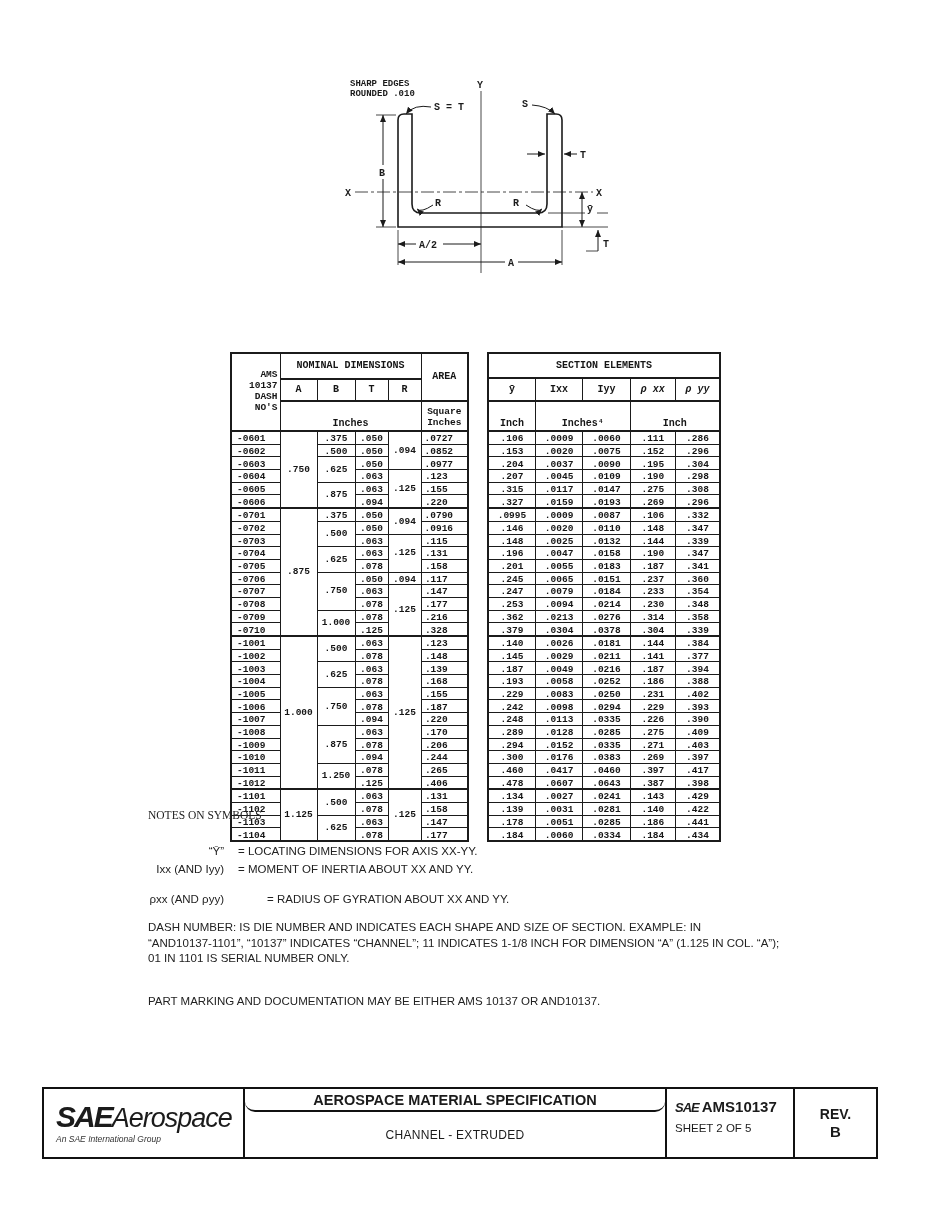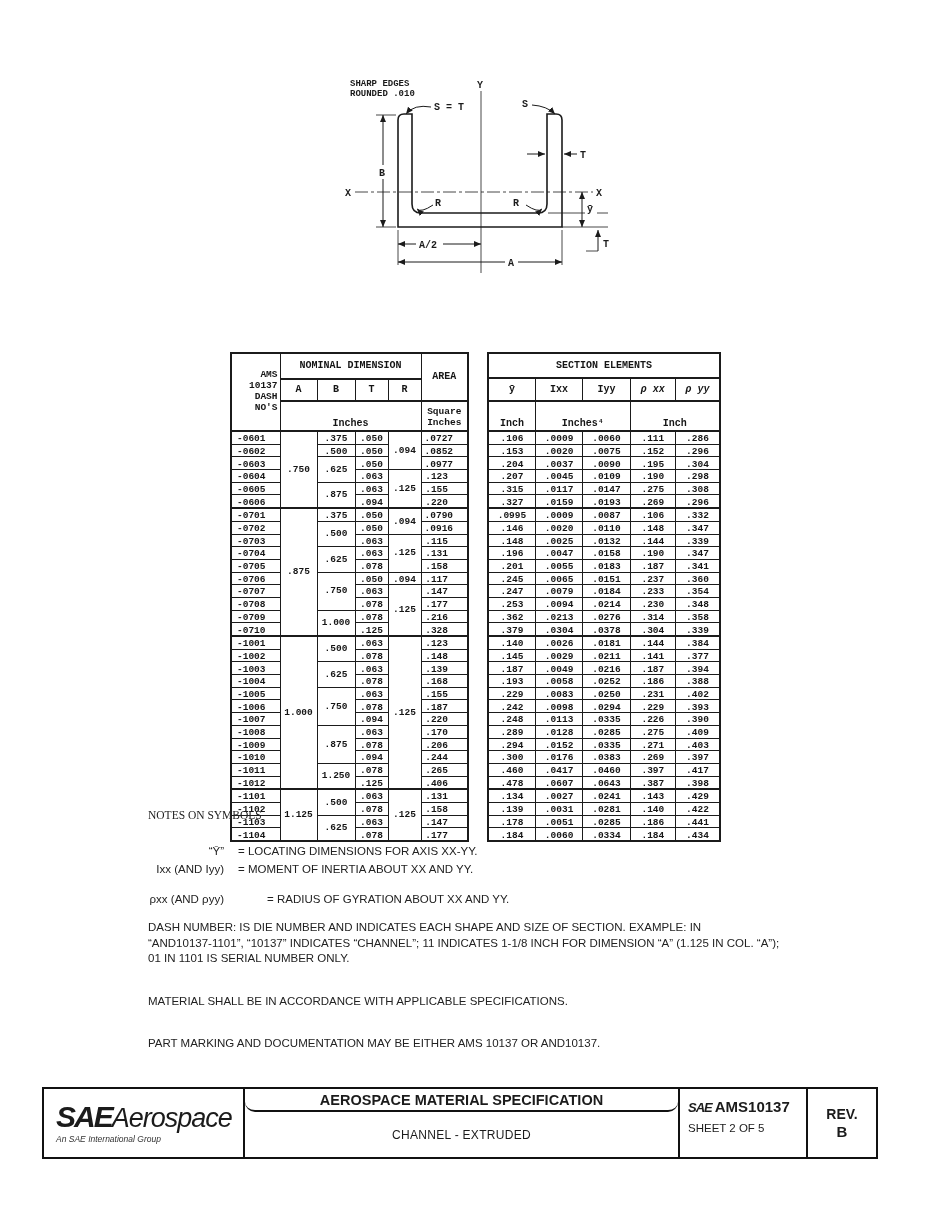--- a/index.html
+++ b/index.html
@@ -6,21 +6,21 @@
   body{width:950px;height:1230px;position:relative;font-family:"Liberation Sans",sans-serif;color:#1b1b1b;overflow:hidden;}
   .abs{position:absolute;}
 
   
   .spec-table{border-collapse:collapse;table-layout:fixed;font-family:"Liberation Mono","DejaVu Sans Mono",monospace;font-weight:700;color:#151515;border:2px solid #1b1b1b;margin-top:32px;}
   .spec-table th,.spec-table td{border:1px solid #1b1b1b;}
   .spec-table th{font-size:10px;line-height:1.15;padding:1px 2px;text-align:center;vertical-align:middle;font-weight:700;}
   .spec-table td{font-size:9.5px;height:11.7px;padding:0 3px;text-align:center;vertical-align:bottom;line-height:1;}
   .spec-table td.mid{vertical-align:middle;}
   .spec-table td.dash{text-align:left;padding-left:5px;}
-  .spec-table td.area{text-align:right;padding-right:19px;}
+  .spec-table td.area{text-align:center;padding-right:19px;}
   .spec-table tr.gs td{border-top:2px solid #1b1b1b;}
   .spec-table thead th{border-bottom-width:2px;}
   th.pre{white-space:pre-line;}
   th.hdash{font-size:9.5px;text-align:right;padding-left:4px;}
   .rho{font-style:italic;}
 
   
   .notes{left:148px;top:806px;width:745px;font-size:11.5px;line-height:15.5px;color:#222;}
   .notes .heading{margin:2px 0 20px 0;font-family:Liberation Serif, serif;}
   .sym-row{display:flex;margin:0 0 3px 0;}
@@ -39,21 +39,21 @@
   .aero-big{font-style:italic;font-size:27px;font-weight:400;letter-spacing:-1px;line-height:1;}
   .sae-tag{font-style:italic;font-size:8.5px;margin-top:2px;color:#333;}
   .f-mid{flex:1;display:flex;flex-direction:column;}
   .f-mid-title{border-bottom:2px solid #111;text-align:center;font-weight:700;font-size:14.5px;padding:3px 0 2px 0;border-radius:10px;}
   .f-mid-sub{flex:1;display:flex;align-items:center;justify-content:center;font-size:12px;letter-spacing:.3px;}
   .f-doc{width:128px;border-left:2px solid #111;padding:9px 0 0 8px;}
   .f-doc-num{display:flex;align-items:baseline;}
   .sae-small{font-weight:900;font-style:italic;font-size:13px;letter-spacing:-1px;margin-right:3px;}
   .doc-num{font-weight:700;font-size:15px;}
   .doc-sheet{font-size:11.5px;margin-top:7px;}
-  .f-rev{width:70px;border-left:2px solid #111;display:flex;flex-direction:column;align-items:center;justify-content:center;font-weight:700;}
+  .f-rev{width:83px;border-left:2px solid #111;display:flex;flex-direction:column;align-items:center;justify-content:center;font-weight:700;}
   .rev-label{font-size:14px;}
   .rev-value{font-size:15px;margin-top:1px;}
 
   
   .diagram{left:330px;top:75px;}
   .diagram text{font-family:"Liberation Mono","DejaVu Sans Mono",monospace;font-weight:700;font-size:10px;fill:#1b1b1b;}
   .diagram .small{font-size:9px;}
   .ln{stroke:#1b1b1b;stroke-width:1;fill:none;}
   .outline{stroke:#1b1b1b;stroke-width:1.6;fill:none;}
   .thin{stroke:#1b1b1b;stroke-width:.8;fill:none;}
@@ -129,21 +129,21 @@
         <col style="width:33px">
         <col style="width:33px">
         <col style="width:47px">
       </colgroup>
     <thead>
       <tr>
         <th rowspan="3" class="pre hdash">AMS
 10137
 DASH
 NO'S</th>
-        <th colspan="4" style="height:22px">NOMINAL DIMENSION</th>
+        <th colspan="4" style="height:22px">NOMINAL DIMENSIONS</th>
         <th rowspan="2">AREA</th>
       </tr>
       <tr>
         <th style="height:18px">A</th>
         <th>B</th>
         <th>T</th>
         <th>R</th>
       </tr>
       <tr>
         <th colspan="4" style="height:26px;vertical-align:bottom">Inches</th>
@@ -609,21 +609,20 @@
     <span class="sym-term">Ixx (AND Iyy)</span>
     <span class="sym-def">= MOMENT OF INERTIA ABOUT XX AND YY.</span>
   </div>
   <div class="sym-row sym-gap">
     <span class="sym-term">ρxx (AND ρyy)</span>
     <span class="sym-def">= RADIUS OF GYRATION ABOUT XX AND YY.</span>
   </div>
   <p class="para first">DASH NUMBER:  IS DIE NUMBER AND INDICATES EACH SHAPE AND SIZE OF SECTION.  EXAMPLE:  IN
 “AND10137-1101”, “10137” INDICATES “CHANNEL”; 11 INDICATES 1-1/8 INCH FOR DIMENSION “A” (1.125 IN COL. “A”);
 01 IN 1101 IS SERIAL NUMBER ONLY.</p>
-  <p class="para">MATERIAL SHALL BE IN ACCORDANCE WITH APPLICABLE SPECIFICATIONS.</p>
   <p class="para">PART MARKING AND DOCUMENTATION MAY BE EITHER AMS 10137 OR AND10137.</p>
 </div>
 
 <div class="abs footer">
   <div class="f-cell f-logo">
     <div class="f-logo-line">
       <span class="sae-big">SAE</span>
       <span class="aero-big">Aerospace</span>
     </div>
     <div class="sae-tag">An SAE International Group</div>

